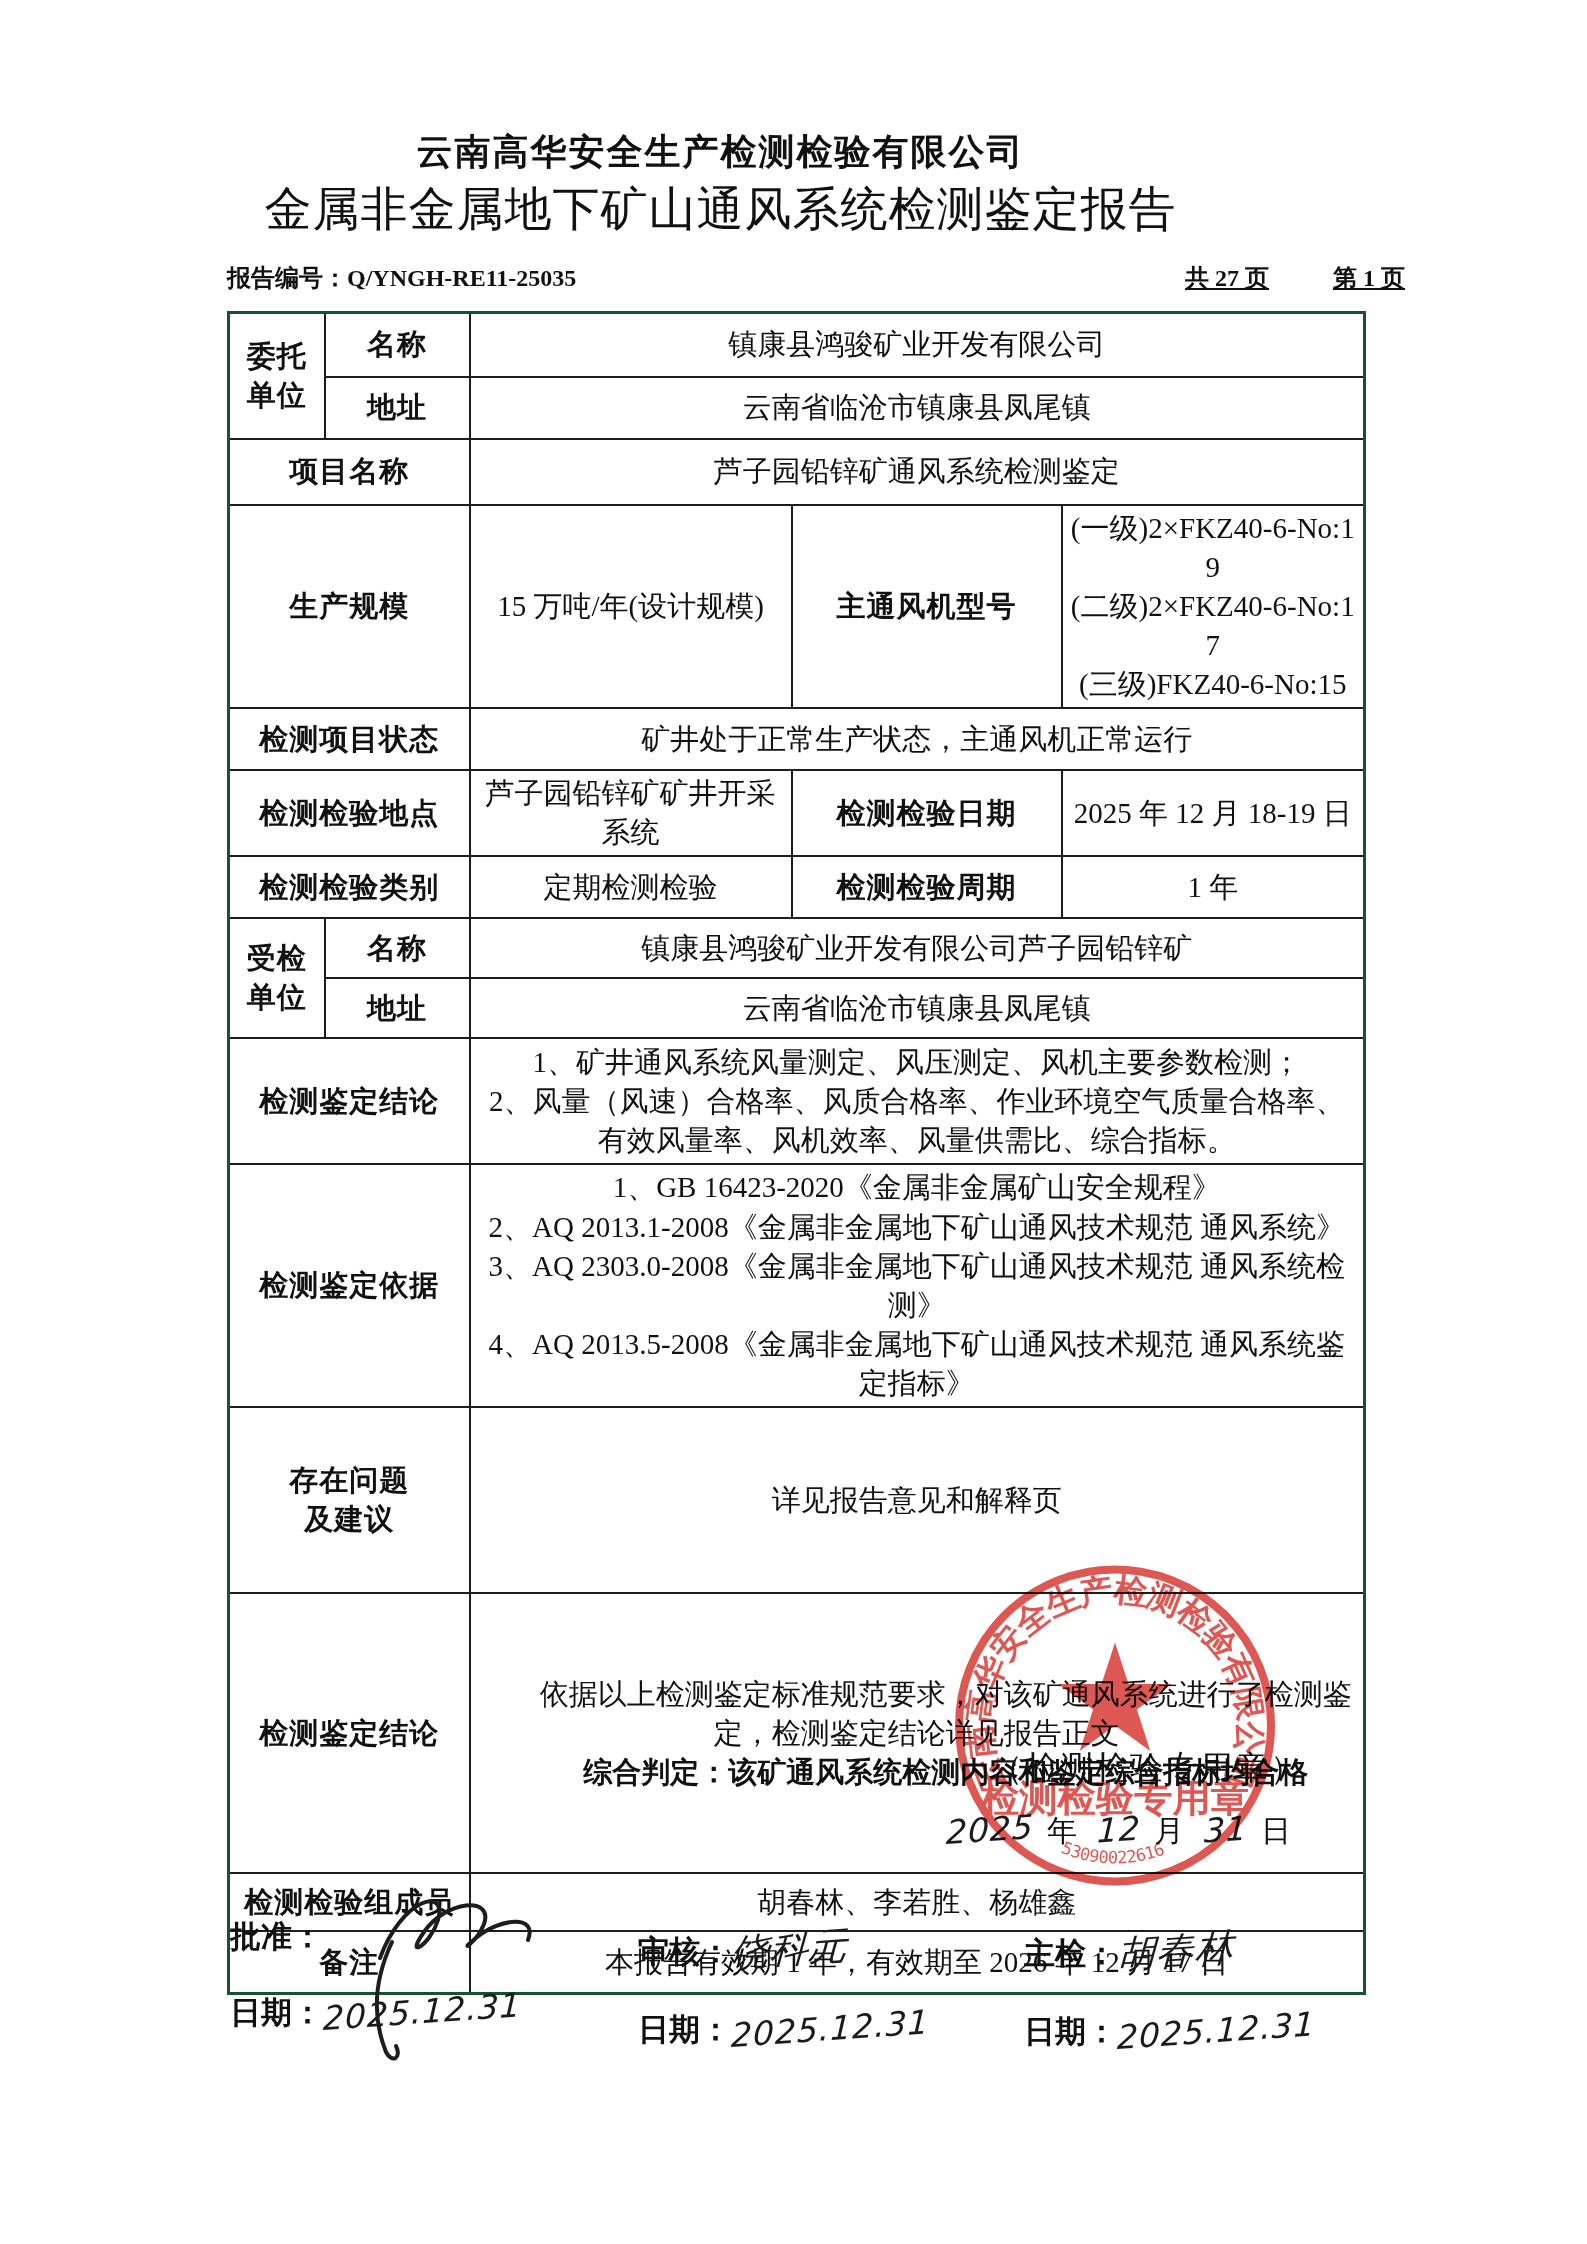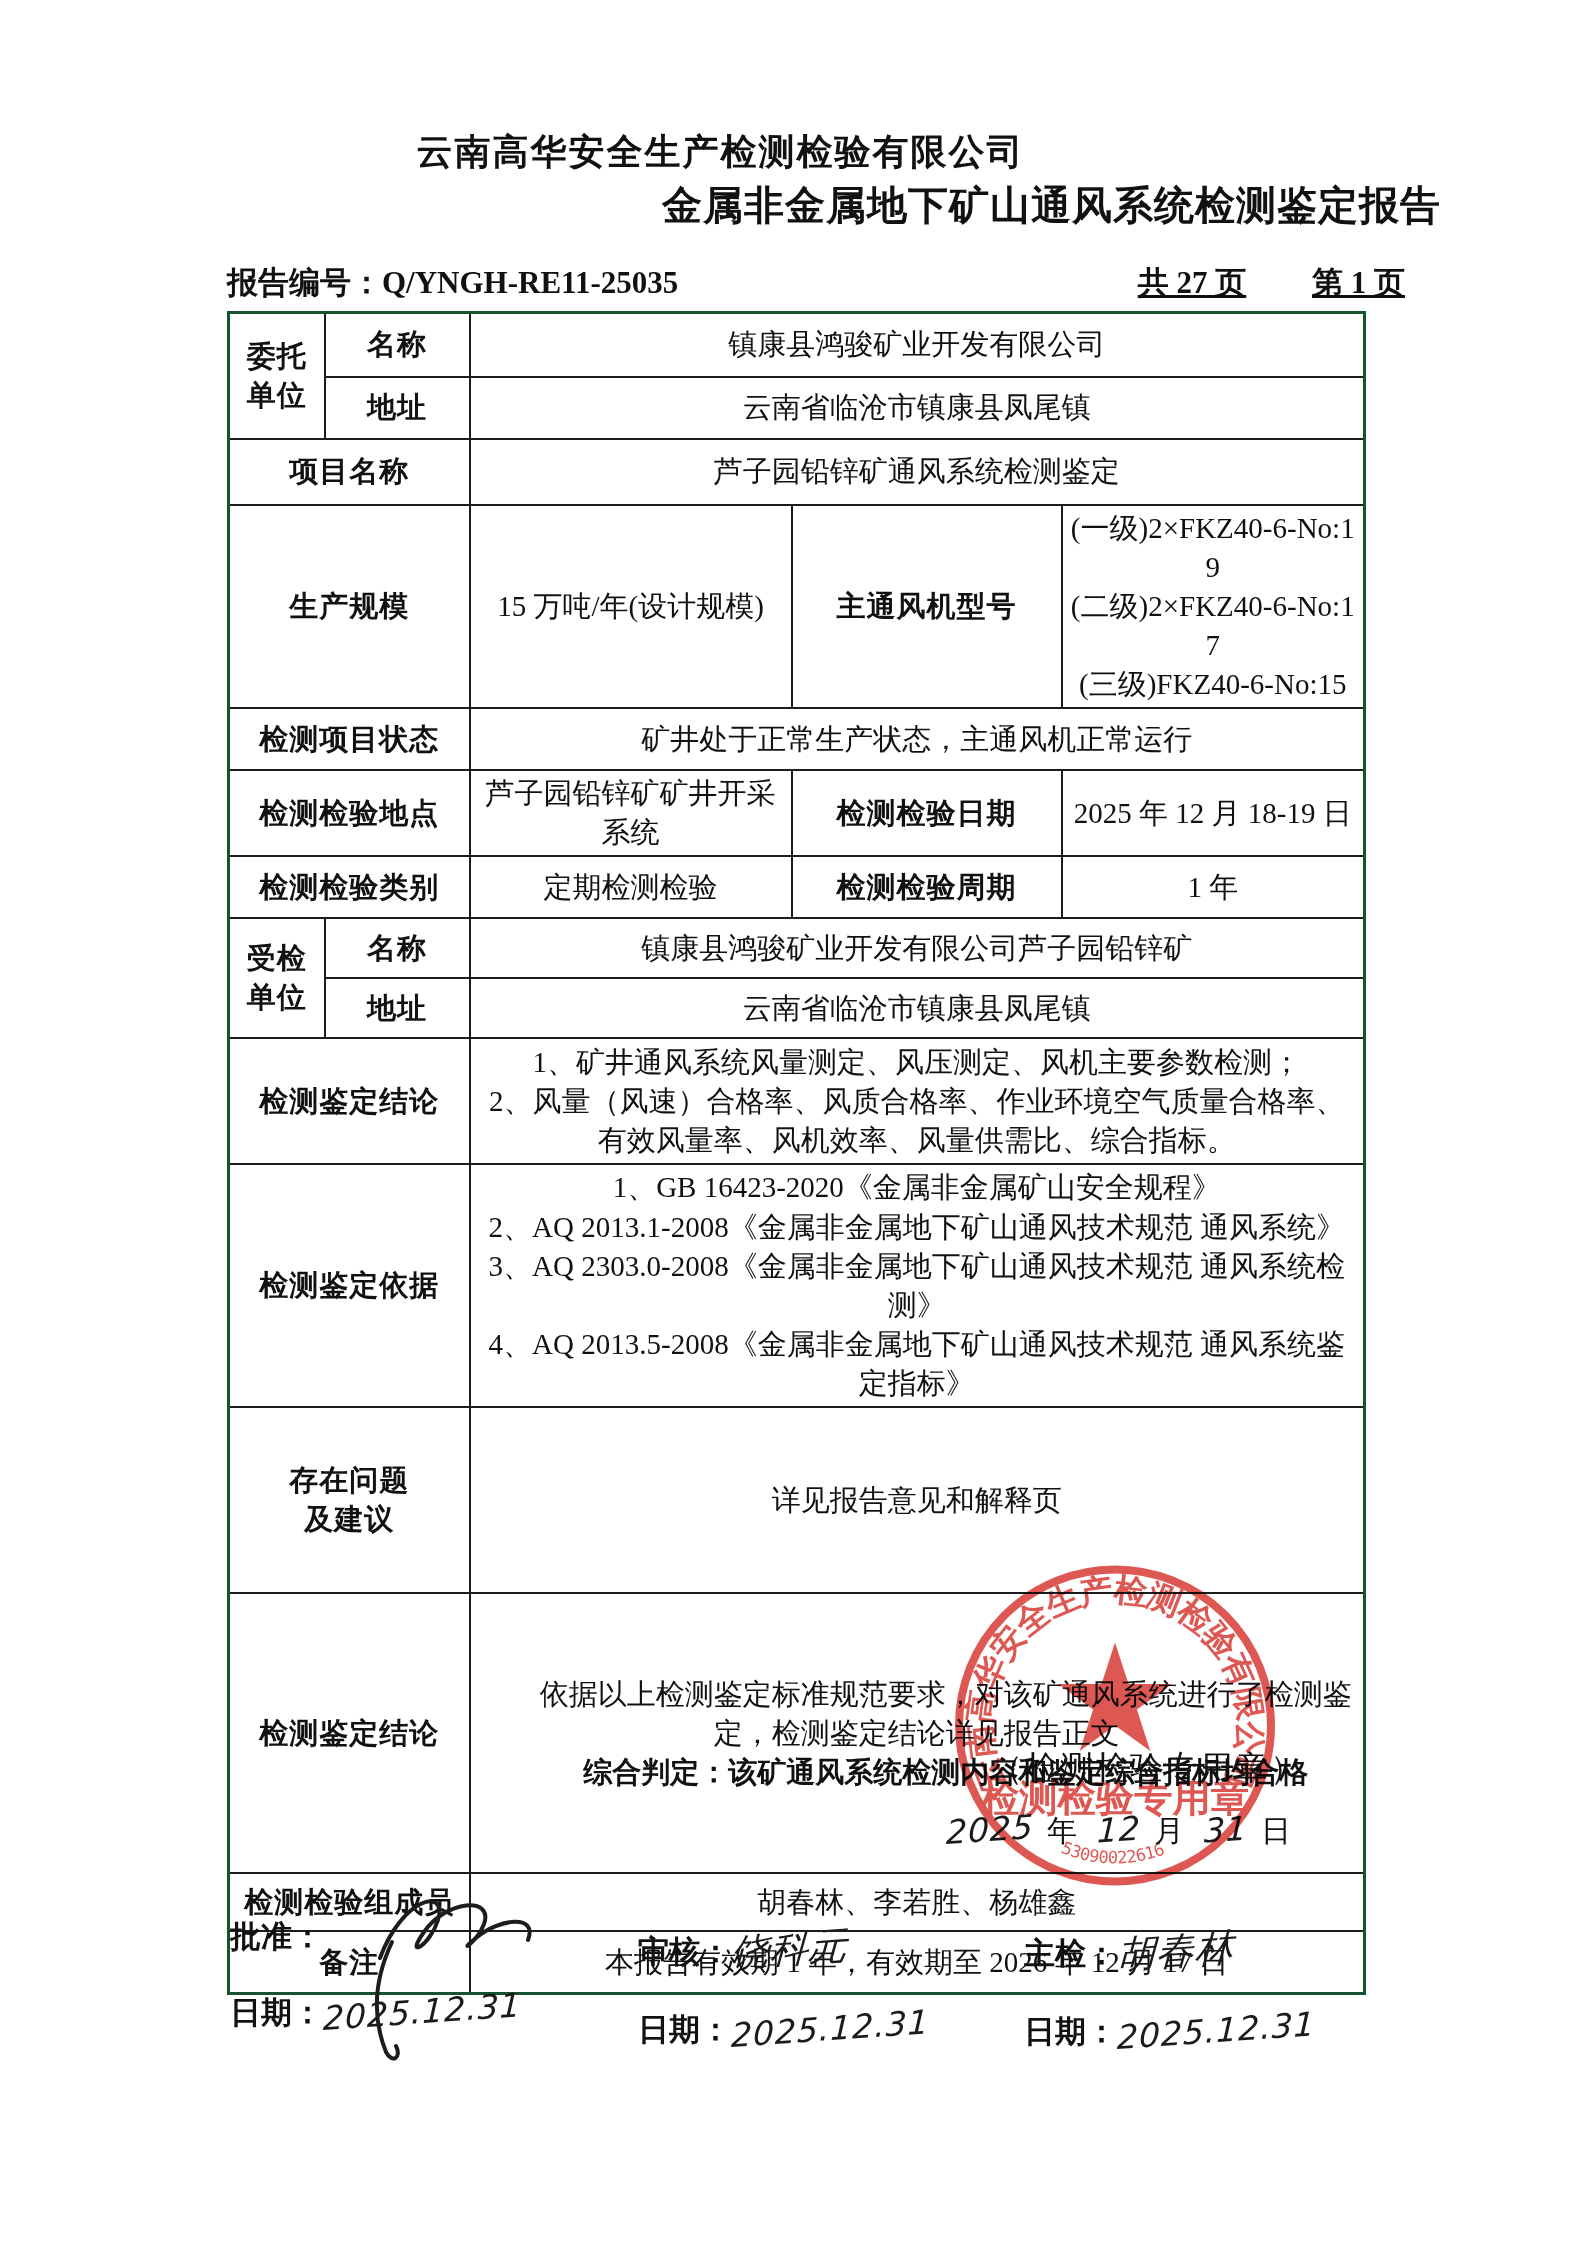--- a/index.html
+++ b/index.html
@@ -8,26 +8,26 @@
     font-family:"Liberation Serif","DejaVu Serif",serif; color:#111;
     overflow:hidden;
   }
   
   .hdr-company{
     position:absolute; top:128px; left:0; width:100%;
     text-align:center; font-size:36px; font-weight:700; letter-spacing:2px;
   }
   .hdr-title{
     position:absolute; top:178px; left:0; width:100%;
-    text-align:right; font-size:40px; font-weight:700; letter-spacing:1px;
+    text-align:center; font-size:47px; font-weight:400; letter-spacing:1px;
   }
   .hdr-meta{
     position:absolute; top:262px; left:227px; width:1178px;
     display:flex; justify-content:space-between; align-items:baseline;
-    font-size:31px; font-weight:700;
+    font-size:24px; font-weight:700;
   }
   .hdr-meta .pages span{margin-left:58px;text-decoration:underline;}
   
   table.rpt{
     position:absolute; left:227px; top:311px; width:1136px;
     border-collapse:collapse; table-layout:fixed;
     border:3px solid #14532d;
   }
   table.rpt td{
     border:2px solid #1c1c1c; font-size:29px; line-height:1.35;

